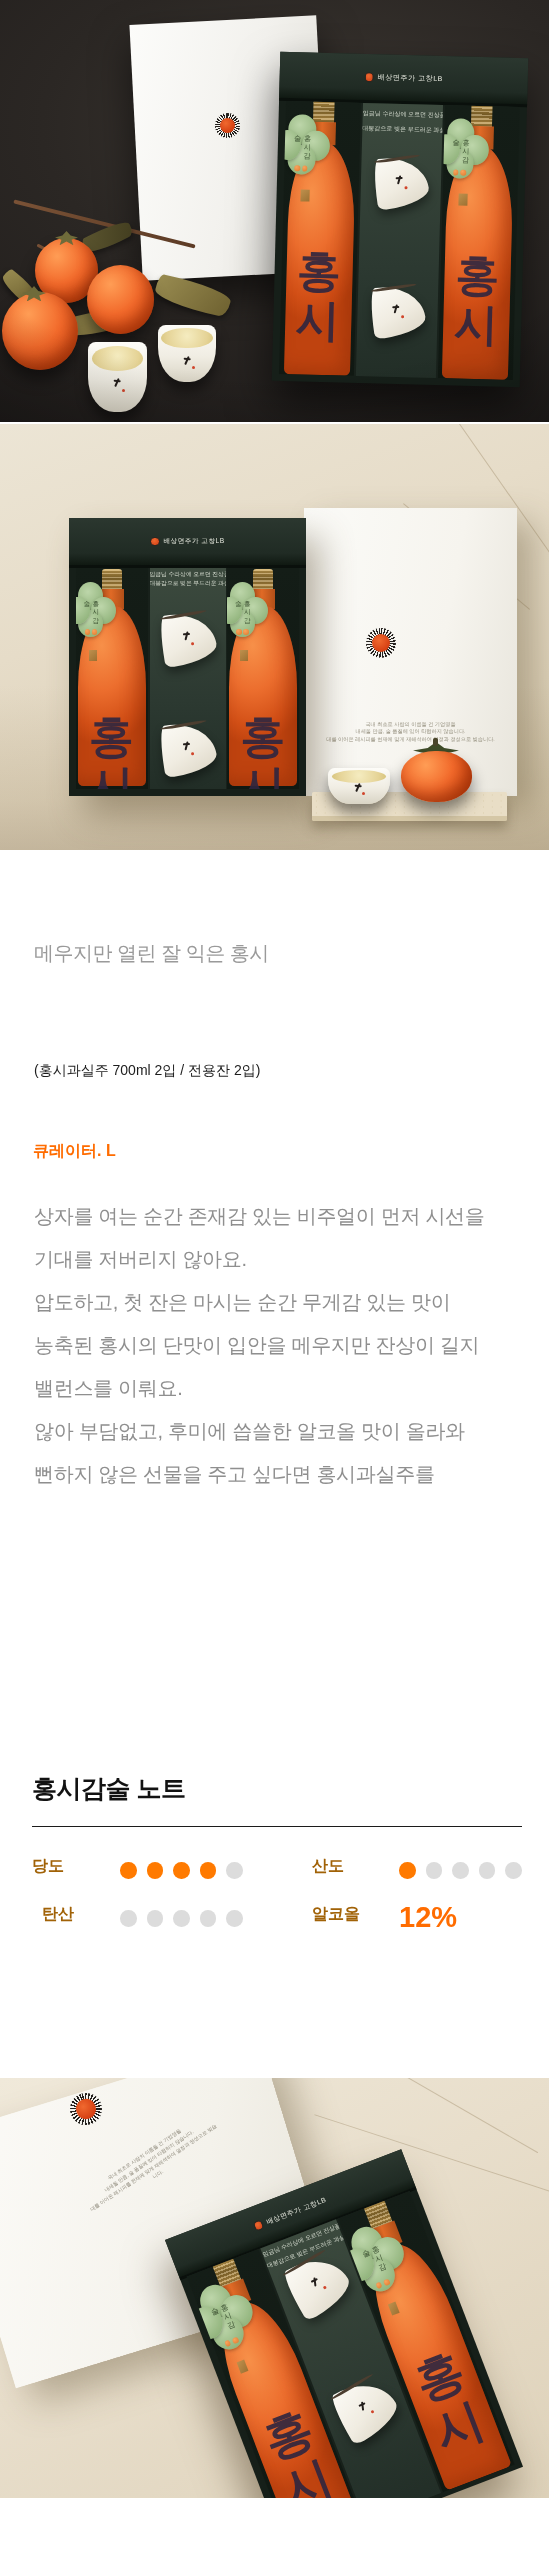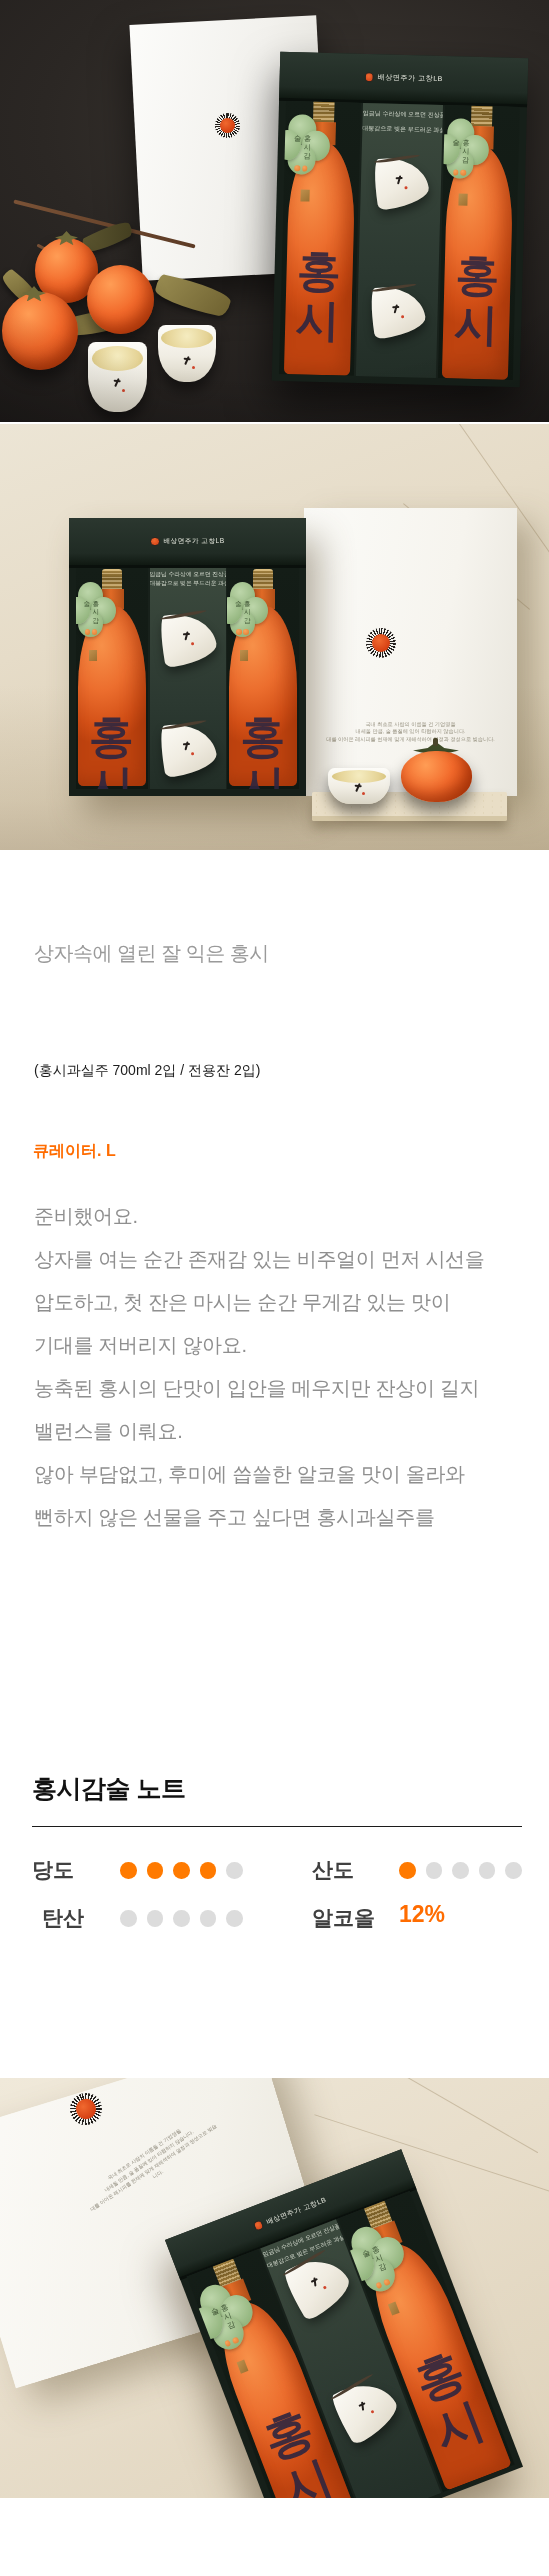--- a/index.html
+++ b/index.html
@@ -175,25 +175,25 @@
   
   .subtitle{left:34px;top:940px;font-size:20px;color:#9a9a9a;letter-spacing:-0.5px;}
   .title{left:32px;top:983px;font-size:43px;font-weight:bold;color:#141414;letter-spacing:-0.5px;}
   .spec{left:34px;top:1062px;font-size:14px;color:#1d1d1d;}
   .curator{left:33px;top:1141px;font-size:16px;font-weight:bold;color:var(--accent,#ff6c00);}
   .bodytext{left:34px;top:1195px;width:494px;font-size:20px;line-height:43px;color:#8f8f8f;letter-spacing:-0.3px;}
 
   
   .t-head{left:32px;top:1772px;font-size:25px;font-weight:bold;color:#121212;letter-spacing:-0.5px;}
   .t-hr{left:32px;top:1826px;width:490px;height:1.1px;background:#1c1c1c;}
-  .t-label{font-size:21px;font-weight:bold;color:#404040;}
+  .t-label{font-size:16px;font-weight:bold;color:#a16207;}
   .t-dots{display:flex;gap:10px;}
   .dot{width:16.5px;height:16.5px;border-radius:50%;background:var(--dot-off,#dcdcdc);}
   .dot.on{background:var(--dot-on,#ff7a00);}
-  .t-value{font-size:23px;font-weight:bold;color:var(--accent,#ff6c00);}
+  .t-value{font-size:29px;font-weight:bold;color:var(--accent,#ff6c00);}
   .tl-1{left:32px;top:1856px;}  .td-1{left:120px;top:1862px;}
   .tl-2{left:312px;top:1856px;} .td-2{left:399px;top:1862px;}
   .tl-3{left:32px;top:1904px;margin-left:10px;}  .td-3{left:120px;top:1910px;}
   .tl-4{left:312px;top:1904px;} .tv-4{left:399px;top:1901px;}
 </style>
 </head>
 <body>
 
 <div class="page">
 
@@ -367,28 +367,27 @@
     <div class="cupliq p2-cup">
       <div class="liq"></div>
       <span class="mark"></span>
       <span class="dotred"></span>
     </div>
     <div class="calyx p2-calyx"></div>
     <div class="abs p2-stem"></div>
     <div class="persimmon p2-persimmon"></div>
   </div>
 
-  <div class="abs subtitle">상자속에 열린 잘 익은 홍시</div>
+  <div class="abs subtitle">메우지만 열린 잘 익은 홍시</div>
   <div class="abs spec">(홍시과실주 700ml 2입 / 전용잔 2입)</div>
   <div class="abs curator">큐레이터. L</div>
   <div class="abs bodytext">
-    <div>준비했어요.</div>
     <div>상자를 여는 순간 존재감 있는 비주얼이 먼저 시선을</div>
+    <div>기대를 저버리지 않아요.</div>
     <div>압도하고, 첫 잔은 마시는 순간 무게감 있는 맛이</div>
-    <div>기대를 저버리지 않아요.</div>
     <div>농축된 홍시의 단맛이 입안을 메우지만 잔상이 길지</div>
     <div>밸런스를 이뤄요.</div>
     <div>않아 부담없고, 후미에 씁쓸한 알코올 맛이 올라와</div>
     <div>뻔하지 않은 선물을 주고 싶다면 홍시과실주를</div>
   </div>
 
   <div class="abs t-head">홍시감술 노트</div>
   <div class="abs t-hr"></div>
   <div class="abs t-label tl-1">당도</div>
   <div class="abs t-dots td-1">

